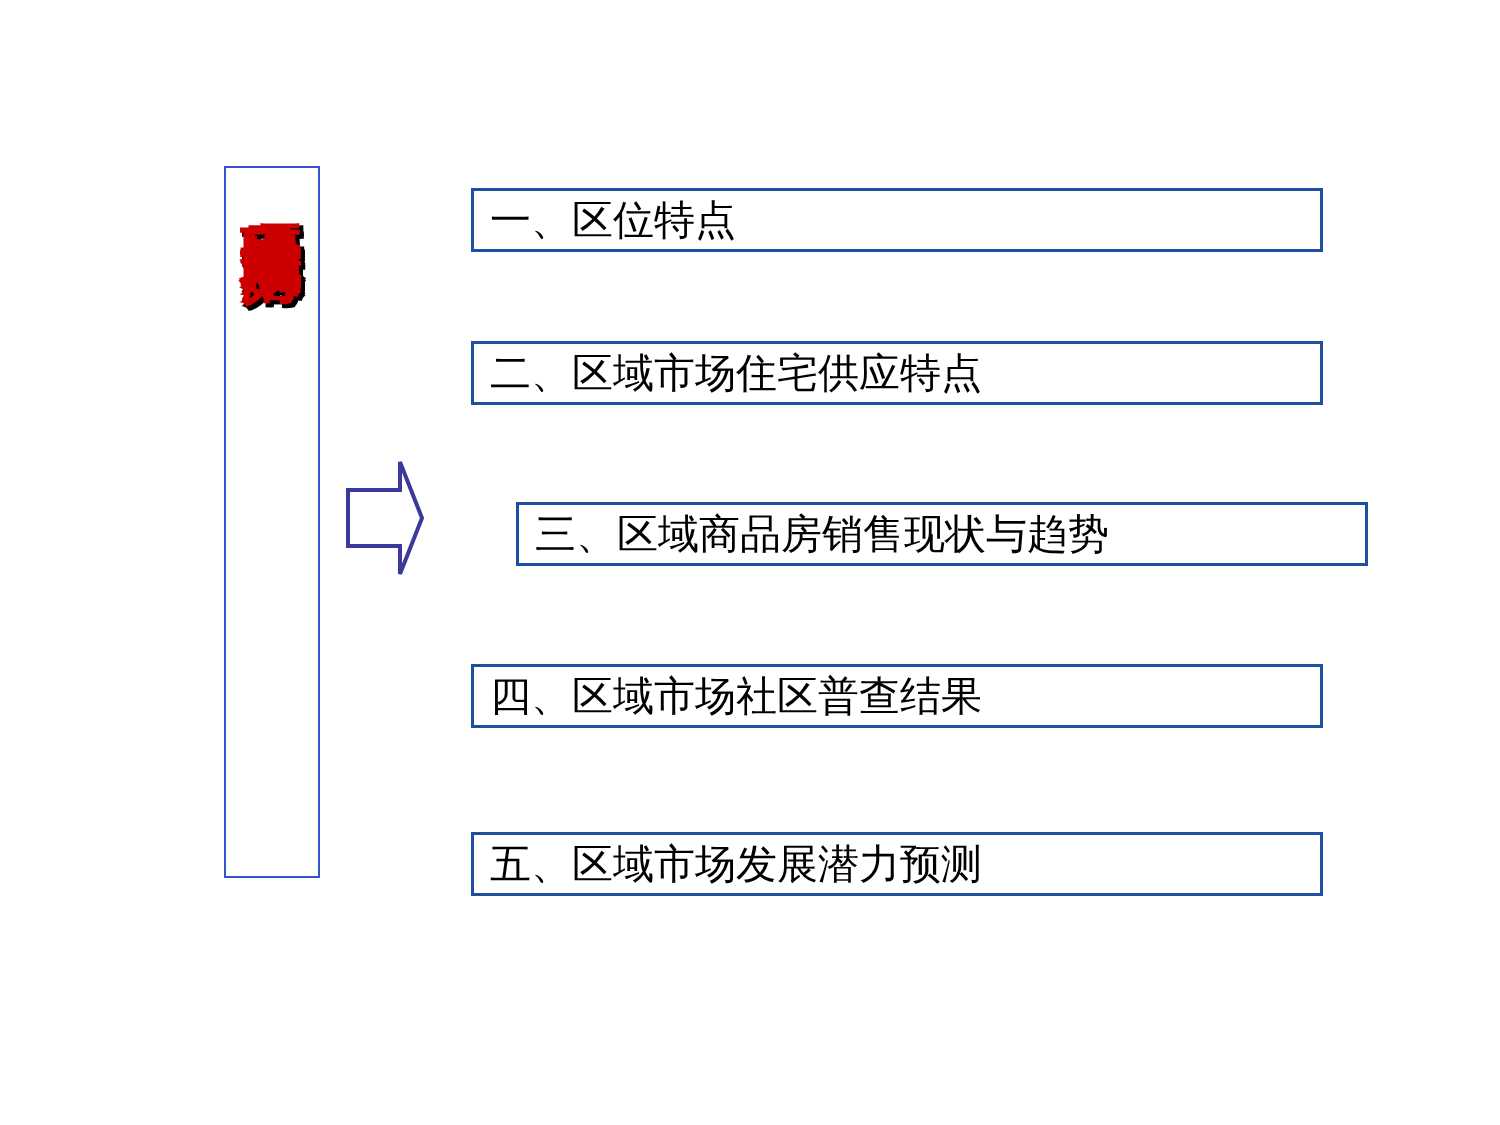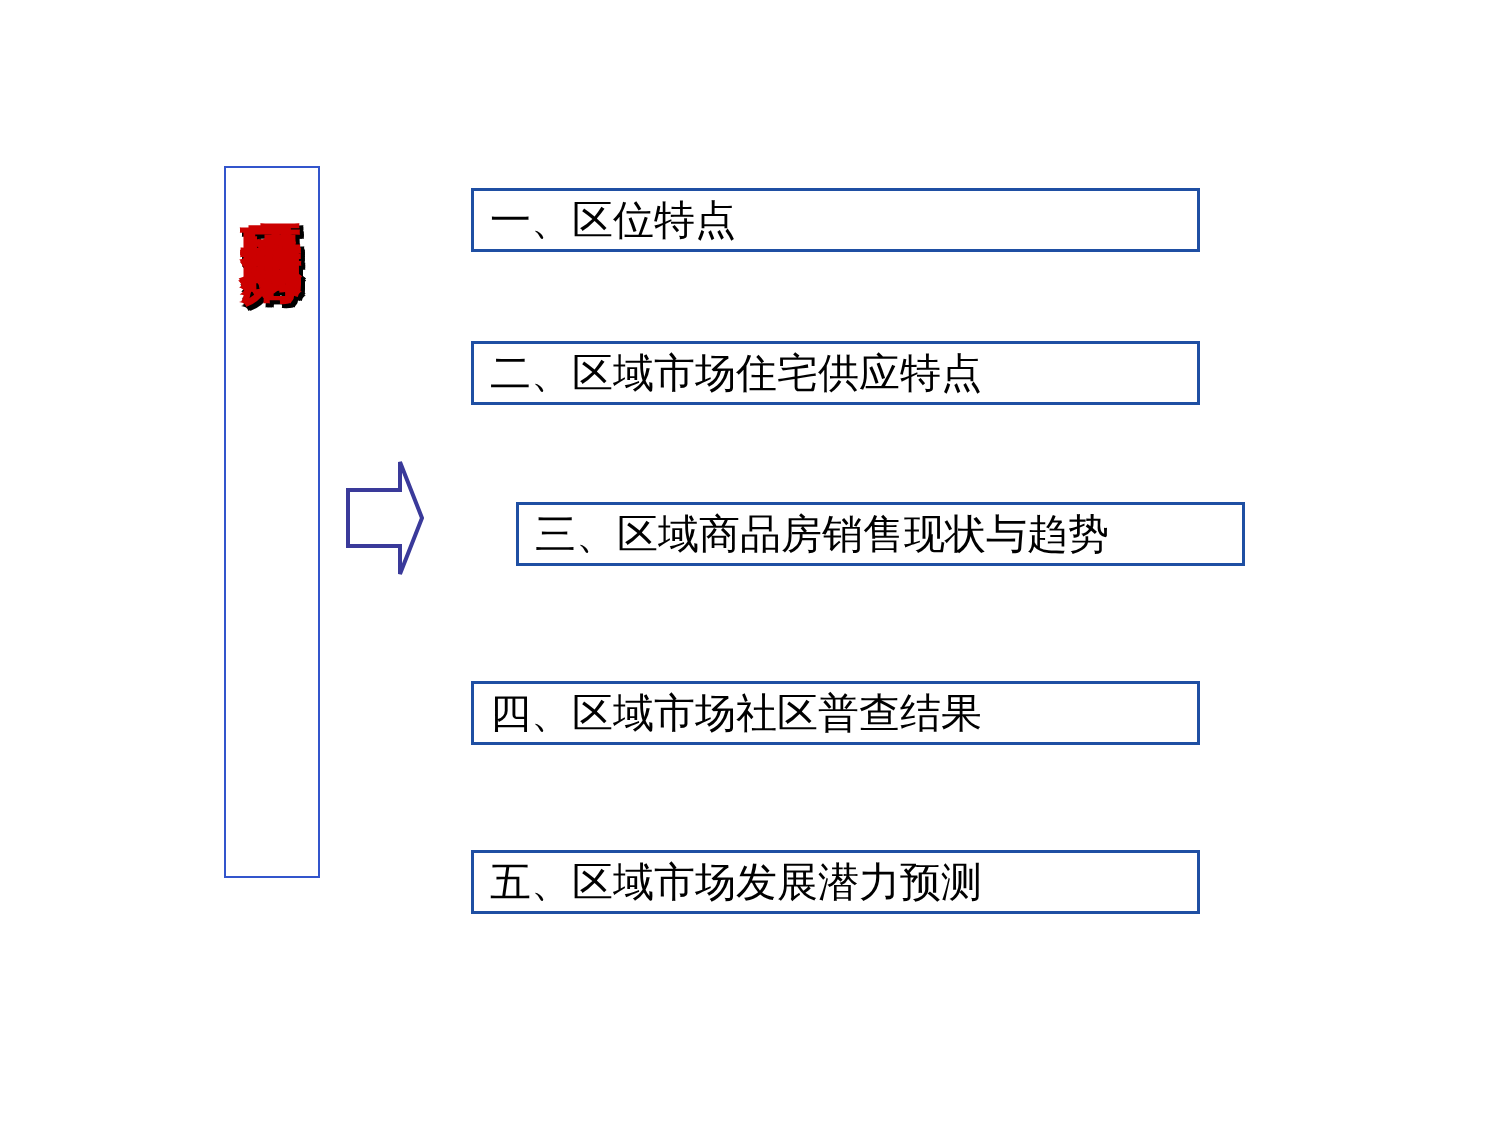--- a/index.html
+++ b/index.html
@@ -64,43 +64,43 @@
   
   .agenda {
     position: absolute;
     left: 471px;
     top: 188px;
     width: 729px;
   }
   .agenda-item {
     position: absolute;
     left: 0;
-    width: 729px;
+    width: 852px;
     height: 64px;
     border: 3px solid #1F4FA3;
     background: #ffffff;
     box-sizing: border-box;
     display: flex;
     align-items: center;
   }
   .agenda-item .label {
     display: block;
     padding-left: 16px;
     font-family: "DejaVu Sans", "Liberation Sans", sans-serif;
     font-size: 41px;
     line-height: 1;
     color: #000000;
     white-space: nowrap;
     letter-spacing: 0px;
   }
   .it0 { top: 0px; }
   .it1 { top: 153px; }
   .it2 { top: 314px; margin-left: 45px; }
-  .it3 { top: 476px; margin-top: 17px; }
-  .it4 { top: 662px; }
+  .it3 { top: 476px; }
+  .it4 { top: 644px; }
 </style>
 </head>
 <body>
 
 <div class="slide">
 
   <div class="title-banner">
     <span class="title-vertical">项目区域市场发展潜力</span>
   </div>
 

